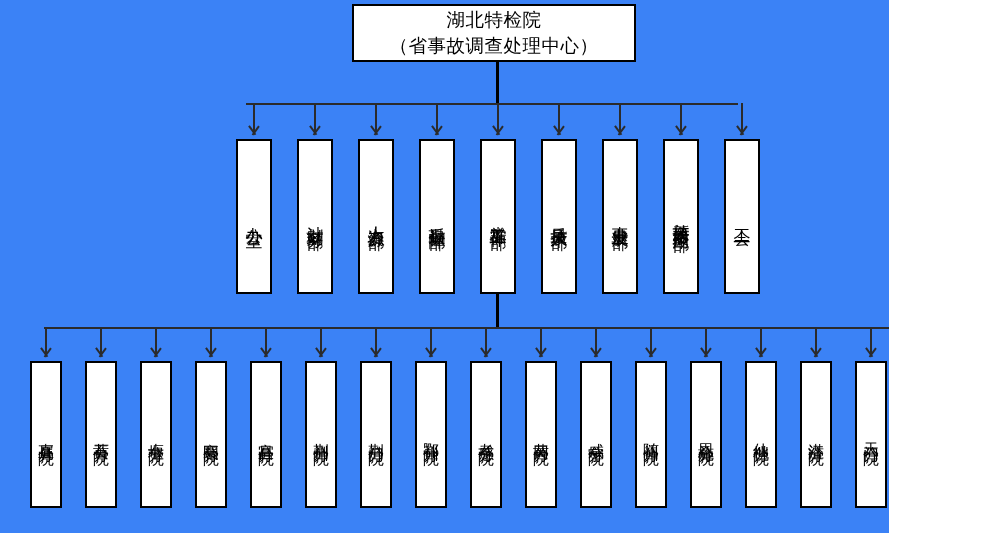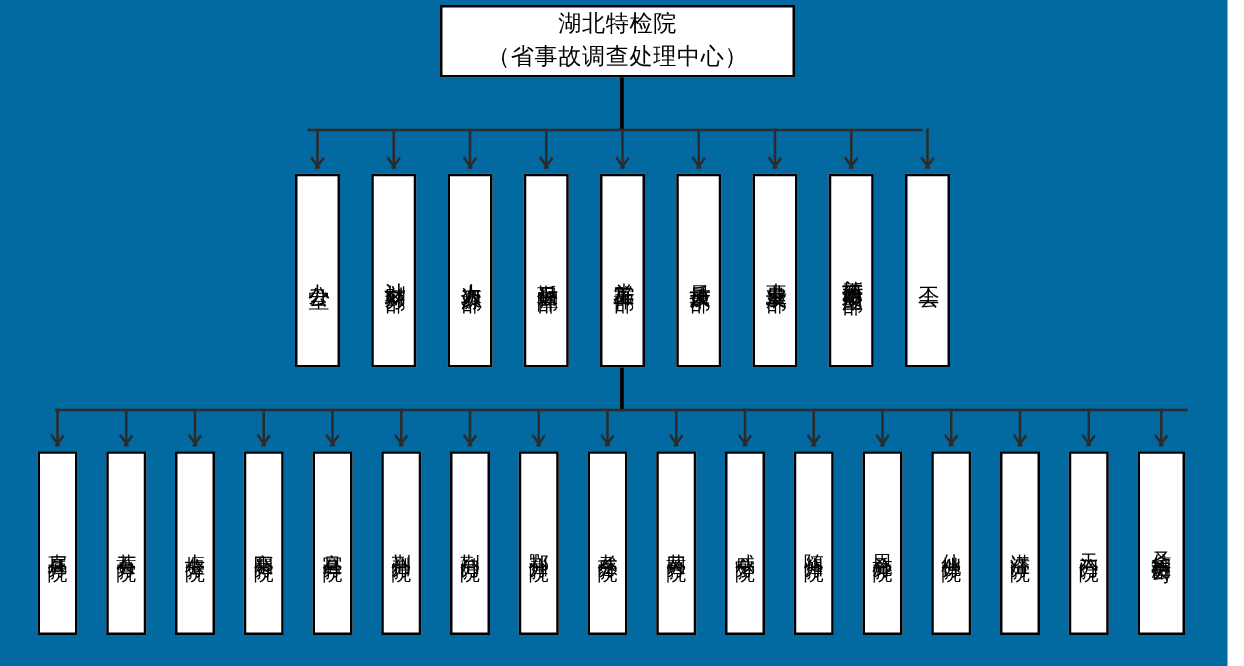--- a/index.html
+++ b/index.html
@@ -5,23 +5,23 @@
   html, body {
     margin: 0;
     padding: 0;
     background: #ffffff;
   }
   body {
     font-family: "DejaVu Sans", "Liberation Sans", sans-serif;
   }
   #chart-root {
     position: relative;
-    width: 982px;
+    width: 889px;
     height: 533px;
-    background: #0369a1;
+    background: #3b82f6;
     overflow: hidden;
   }
 
   
   .node {
     position: absolute;
     box-sizing: border-box;
     background: #ffffff;
     border: 2.4px solid #000000;
     display: flex;

